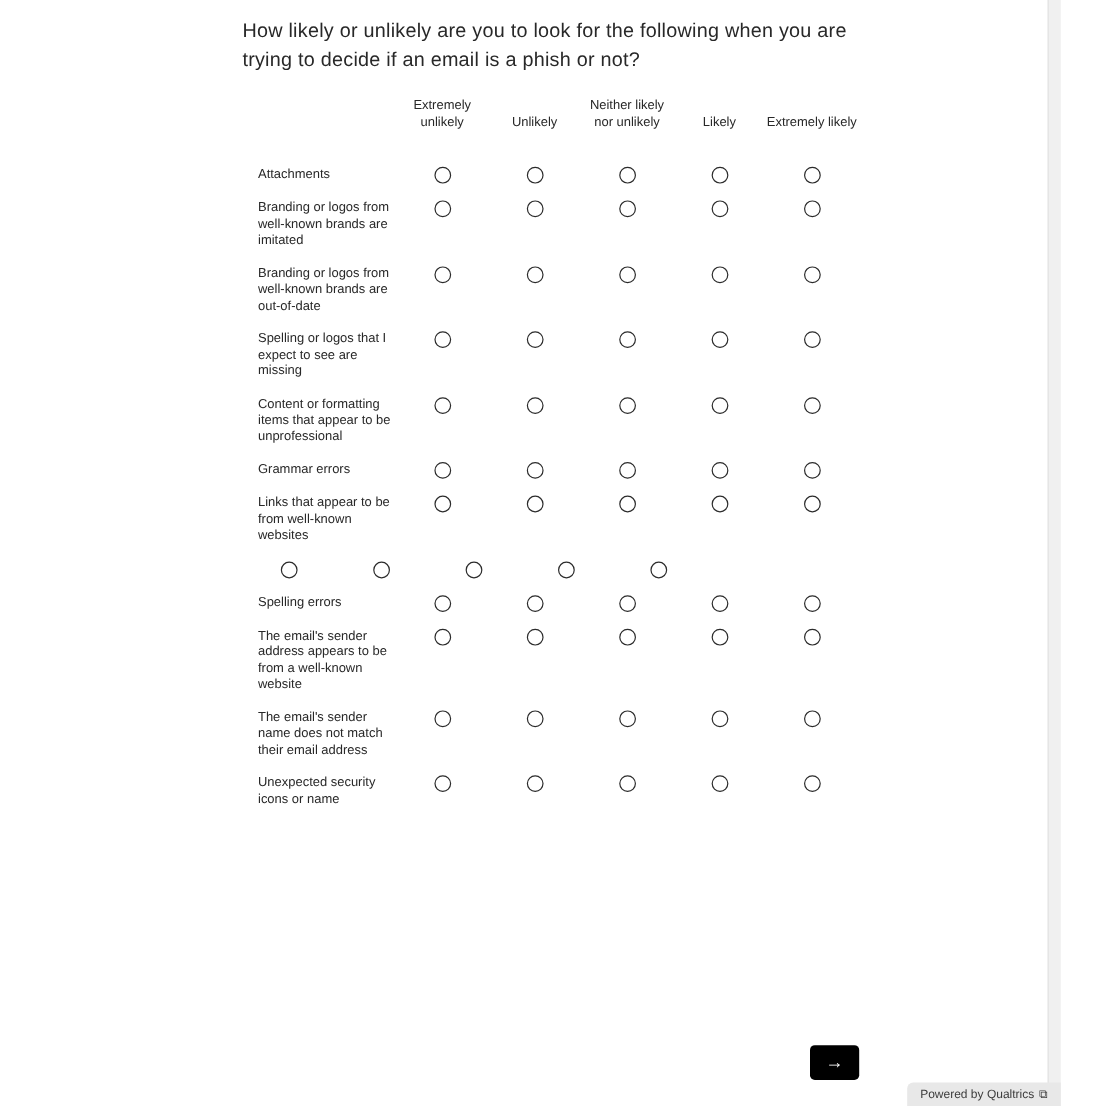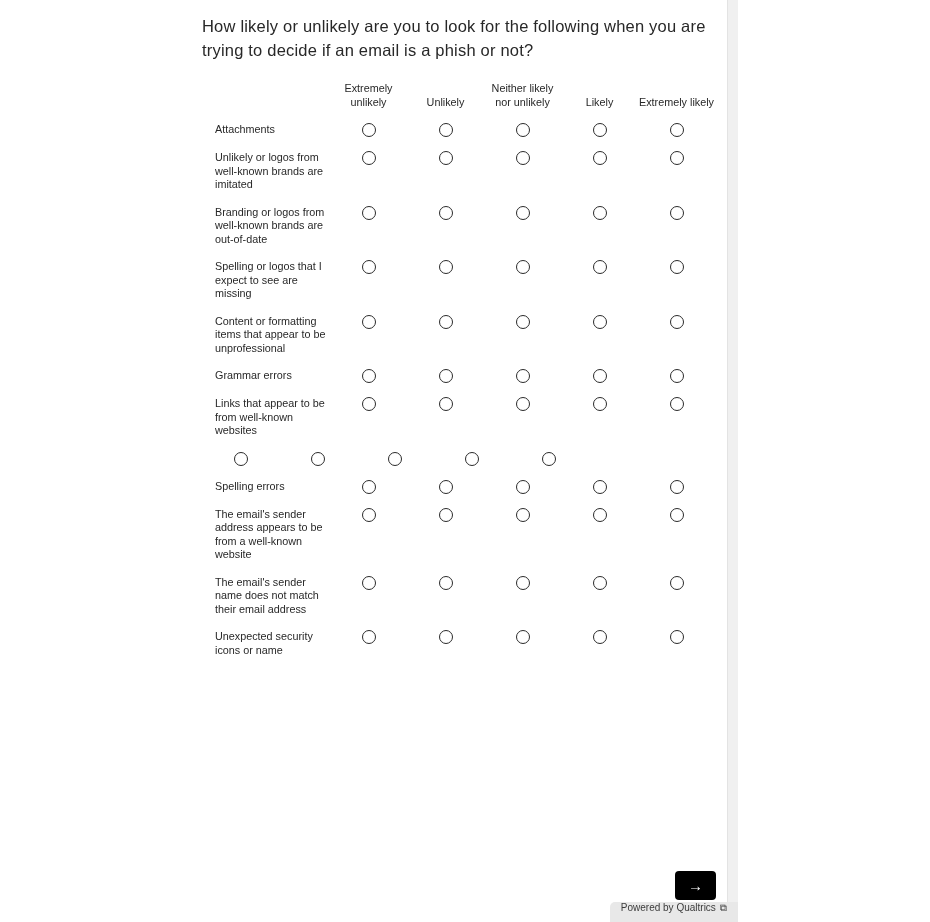--- a/index.html
+++ b/index.html
@@ -2,36 +2,36 @@
 <html><head>
 <meta charset="utf-8">
 <style>
   html, body { margin:0; padding:0; }
   body {
     width:930px; height:922px;
     background:#ffffff;
     font-family:"Liberation Sans", sans-serif;
     overflow:hidden;
   }
-  .page { position:relative; width:738px; height:922px; background:#ffffff; }
+  .page { position:relative; width:884px; height:922px; background:#ffffff; }
 
   .content { position:absolute; left:202px; top:14px; width:520px; }
 
   .question-title {
     margin:0;
     font-size:16.5px;
     line-height:24px;
     font-weight:400;
     color:#282828;
     letter-spacing:0.2px;
   }
 
   .matrix { margin-top:20px; }
 
-  .header-row { display:flex; align-items:flex-end; margin-bottom:7px; }
+  .header-row { display:flex; align-items:flex-end; margin-bottom:23px; }
 
   .label-cell {
     flex:0 0 128px; width:128px;
     box-sizing:border-box;
     padding-left:13px; padding-right:3px;
   }
 
   .header-cell {
     flex:0 0 77px; width:77px;
     text-align:center;
@@ -79,21 +79,21 @@
     background:#f0f0f0;
     border-left:1px solid #e3e3e3;
     z-index:1;
   }
 
   .powered-badge {
     position:absolute; right:0; bottom:0;
     height:20px;
     background:#e8e8e8;
     border-top-left-radius:5px;
-    display:flex; justify-content:center;
+    display:flex; align-items:center; justify-content:center;
     gap:4px;
     padding:0 11px;
     box-sizing:border-box;
     font-size:10px;
     color:#3c3c3c;
     z-index:2;
     cursor:pointer;
     text-decoration:none;
   }
   .powered-badge .ext-icon { font-size:10px; color:#3c3c3c; }
@@ -133,21 +133,21 @@
             </div>
             <div class="radio-cell">
               <span class="radio" role="radio" aria-checked="false"></span>
             </div>
             <div class="radio-cell">
               <span class="radio" role="radio" aria-checked="false"></span>
             </div>
           </div>
           <div class="matrix-row">
             <div class="label-cell">
-              <span class="row-label">Unlikely or logos from well-known brands are imitated</span>
+              <span class="row-label">Branding or logos from well-known brands are imitated</span>
             </div>
             <div class="radio-cell">
               <span class="radio" role="radio" aria-checked="false"></span>
             </div>
             <div class="radio-cell">
               <span class="radio" role="radio" aria-checked="false"></span>
             </div>
             <div class="radio-cell">
               <span class="radio" role="radio" aria-checked="false"></span>
             </div>

